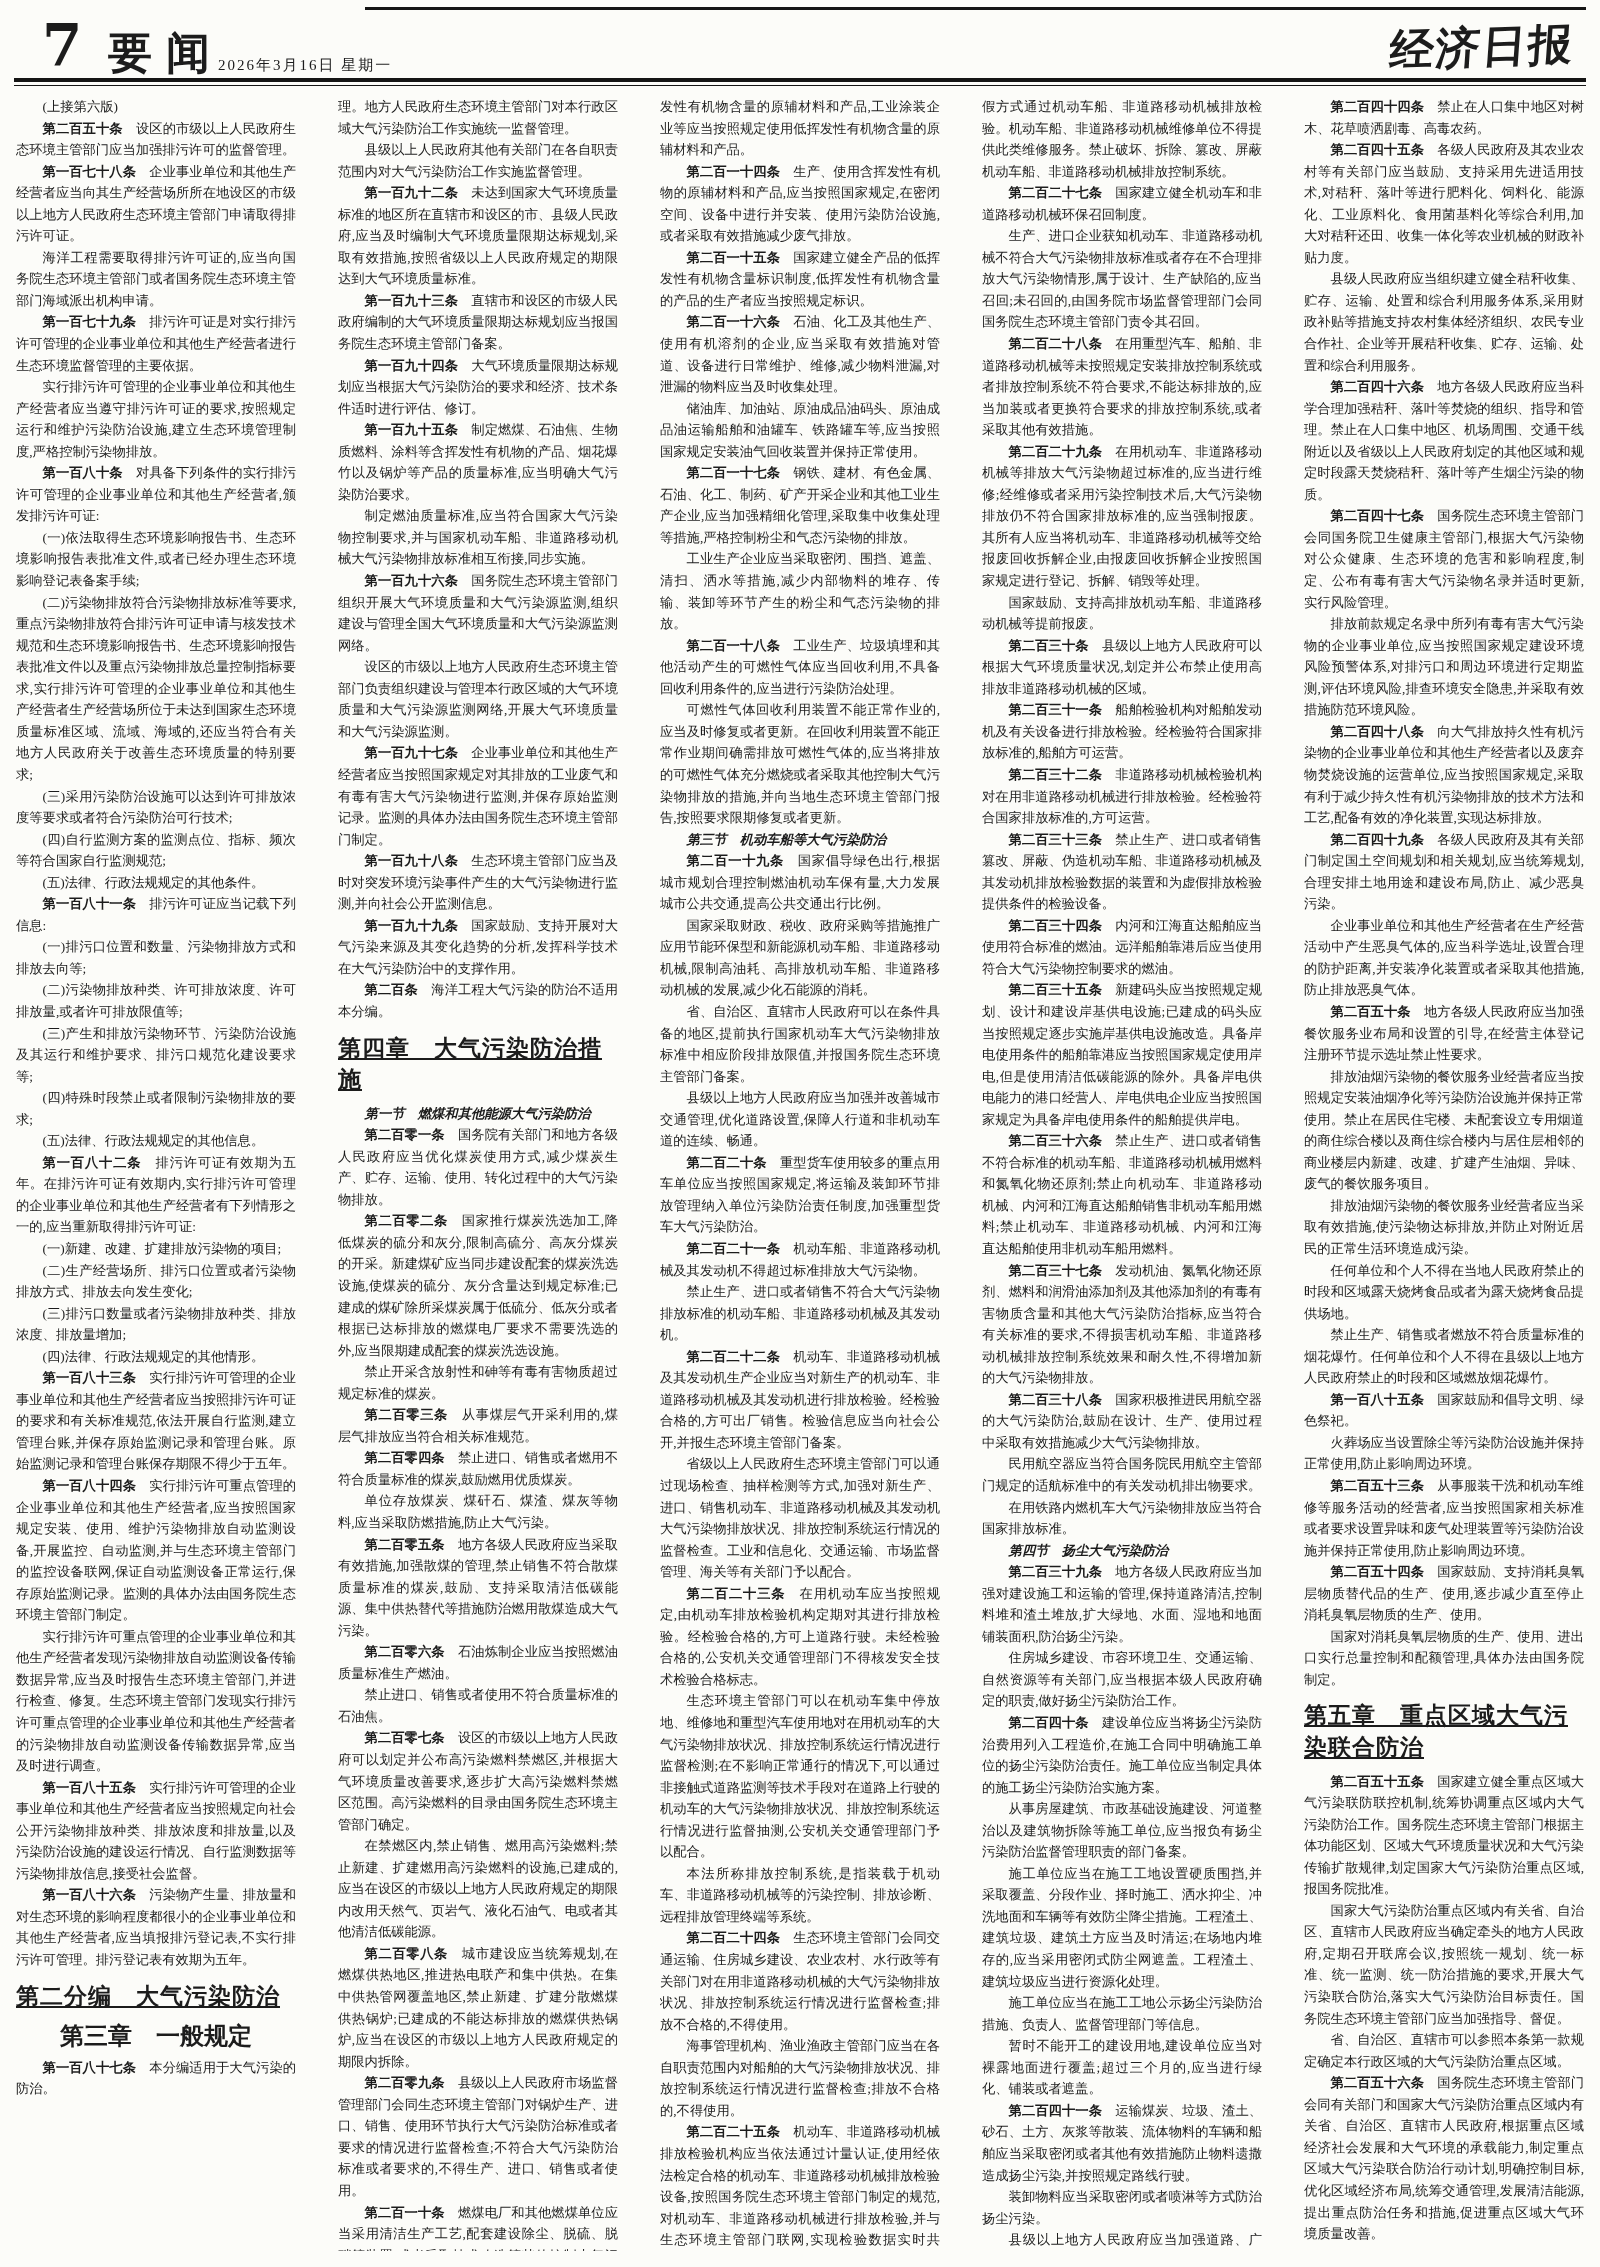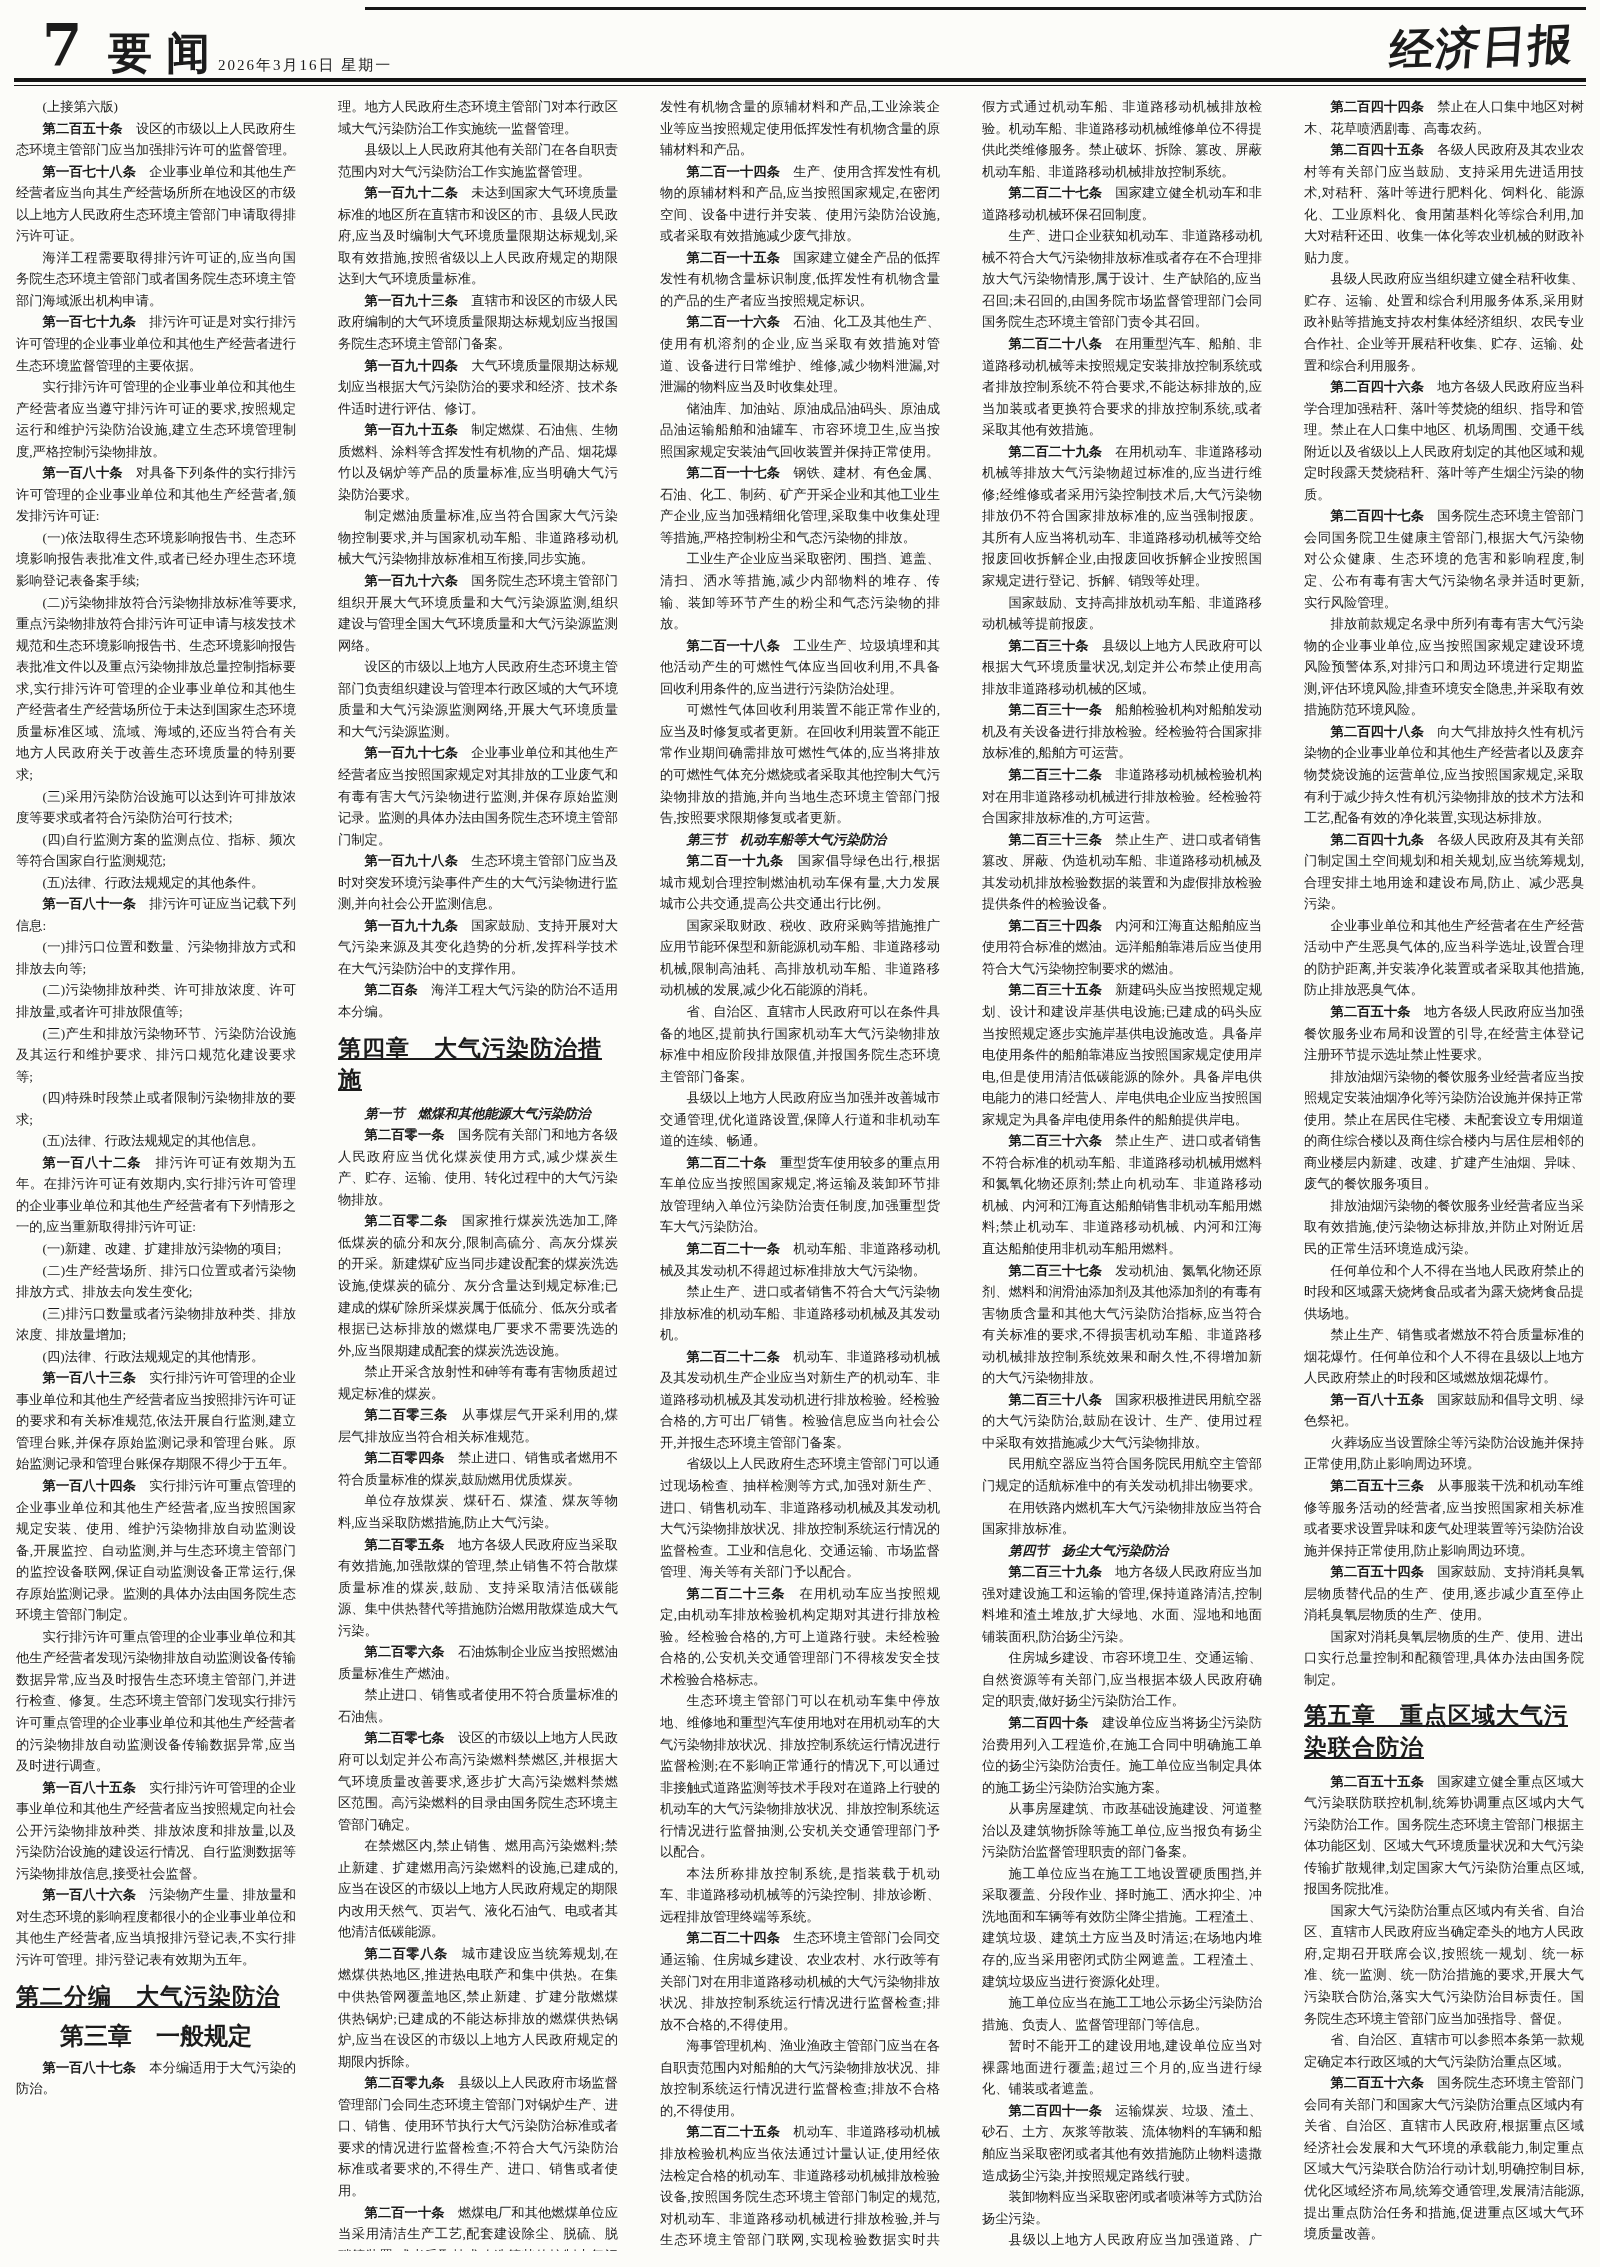--- a/index.html
+++ b/index.html
@@ -107,21 +107,21 @@
         <p class="">在禁燃区内,禁止销售、燃用高污染燃料;禁止新建、扩建燃用高污染燃料的设施,已建成的,应当在设区的市级以上地方人民政府规定的期限内改用天然气、页岩气、液化石油气、电或者其他清洁低碳能源。</p>
         <p class=""><b class="lead">第二百零八条</b>　城市建设应当统筹规划,在燃煤供热地区,推进热电联产和集中供热。在集中供热管网覆盖地区,禁止新建、扩建分散燃煤供热锅炉;已建成的不能达标排放的燃煤供热锅炉,应当在设区的市级以上地方人民政府规定的期限内拆除。</p>
         <p class=""><b class="lead">第二百零九条</b>　县级以上人民政府市场监督管理部门会同生态环境主管部门对锅炉生产、进口、销售、使用环节执行大气污染防治标准或者要求的情况进行监督检查;不符合大气污染防治标准或者要求的,不得生产、进口、销售或者使用。</p>
         <p class=""><b class="lead">第二百一十条</b>　燃煤电厂和其他燃煤单位应当采用清洁生产工艺,配套建设除尘、脱硫、脱硝等装置,或者采取技术改造等其他控制大气污染物排放的措施。</p>
       </div>
       <div class="col">
         <p class="cont">发性有机物含量的原辅材料和产品,工业涂装企业等应当按照规定使用低挥发性有机物含量的原辅材料和产品。</p>
         <p class=""><b class="lead">第二百一十四条</b>　生产、使用含挥发性有机物的原辅材料和产品,应当按照国家规定,在密闭空间、设备中进行并安装、使用污染防治设施,或者采取有效措施减少废气排放。</p>
         <p class=""><b class="lead">第二百一十五条</b>　国家建立健全产品的低挥发性有机物含量标识制度,低挥发性有机物含量的产品的生产者应当按照规定标识。</p>
         <p class=""><b class="lead">第二百一十六条</b>　石油、化工及其他生产、使用有机溶剂的企业,应当采取有效措施对管道、设备进行日常维护、维修,减少物料泄漏,对泄漏的物料应当及时收集处理。</p>
-        <p class="">储油库、加油站、原油成品油码头、原油成品油运输船舶和油罐车、市容环境卫生,应当按照国家规定安装油气回收装置并保持正常使用。</p>
+        <p class="">储油库、加油站、原油成品油码头、原油成品油运输船舶和油罐车、铁路罐车等,应当按照国家规定安装油气回收装置并保持正常使用。</p>
         <p class=""><b class="lead">第二百一十七条</b>　钢铁、建材、有色金属、石油、化工、制药、矿产开采企业和其他工业生产企业,应当加强精细化管理,采取集中收集处理等措施,严格控制粉尘和气态污染物的排放。</p>
         <p class="">工业生产企业应当采取密闭、围挡、遮盖、清扫、洒水等措施,减少内部物料的堆存、传输、装卸等环节产生的粉尘和气态污染物的排放。</p>
         <p class=""><b class="lead">第二百一十八条</b>　工业生产、垃圾填埋和其他活动产生的可燃性气体应当回收利用,不具备回收利用条件的,应当进行污染防治处理。</p>
         <p class="">可燃性气体回收利用装置不能正常作业的,应当及时修复或者更新。在回收利用装置不能正常作业期间确需排放可燃性气体的,应当将排放的可燃性气体充分燃烧或者采取其他控制大气污染物排放的措施,并向当地生态环境主管部门报告,按照要求限期修复或者更新。</p>
         <div class="h3">第三节　机动车船等大气污染防治</div>
         <p class=""><b class="lead">第二百一十九条</b>　国家倡导绿色出行,根据城市规划合理控制燃油机动车保有量,大力发展城市公共交通,提高公共交通出行比例。</p>
         <p class="">国家采取财政、税收、政府采购等措施推广应用节能环保型和新能源机动车船、非道路移动机械,限制高油耗、高排放机动车船、非道路移动机械的发展,减少化石能源的消耗。</p>
         <p class="">省、自治区、直辖市人民政府可以在条件具备的地区,提前执行国家机动车大气污染物排放标准中相应阶段排放限值,并报国务院生态环境主管部门备案。</p>
         <p class="">县级以上地方人民政府应当加强并改善城市交通管理,优化道路设置,保障人行道和非机动车道的连续、畅通。</p>
         <p class=""><b class="lead">第二百二十条</b>　重型货车使用较多的重点用车单位应当按照国家规定,将运输及装卸环节排放管理纳入单位污染防治责任制度,加强重型货车大气污染防治。</p>

